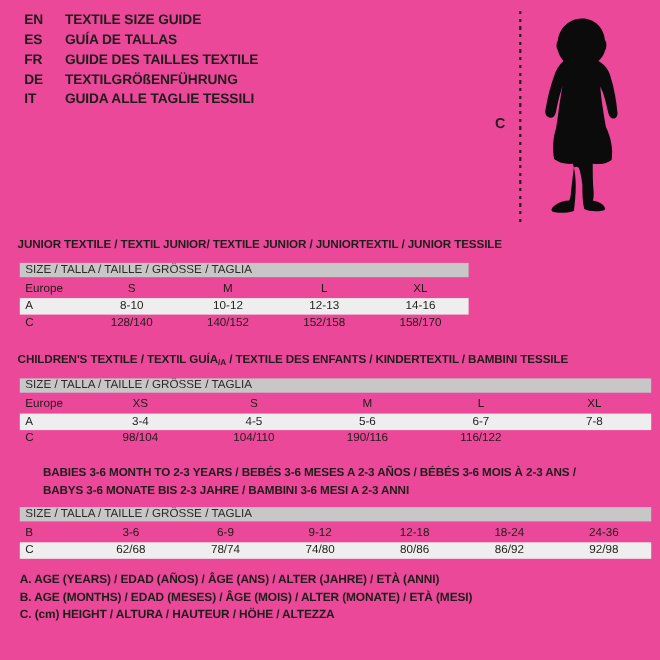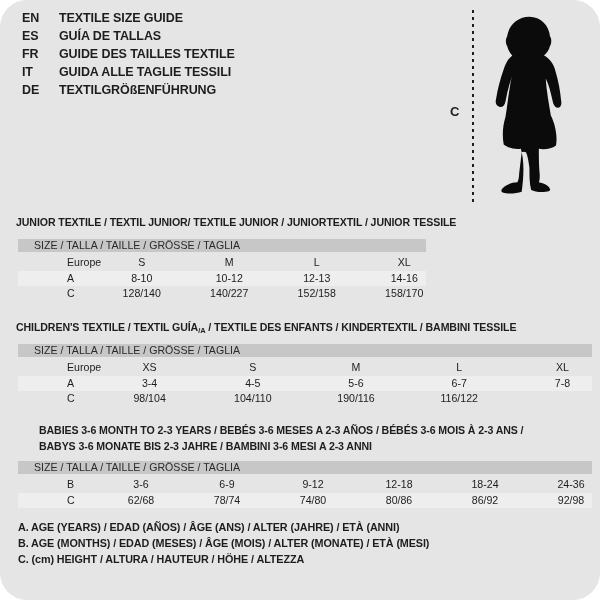--- a/index.html
+++ b/index.html
@@ -1,18 +1,18 @@
 <!DOCTYPE html>
 <html><head>
 <meta charset="utf-8">
 <style>
   html,body { margin:0; padding:0; background:#ffffff; }
   .page {
-    position:relative; width:600px; height:600px; background:#e5e5e5;
-    font-family:"Liberation Sans", sans-serif; color:#1d1d1b; overflow:hidden;border-radius:27px;
+    position:relative; width:600px; height:600px; background:#ec4899;
+    font-family:"Liberation Sans", sans-serif; color:#1d1d1b; overflow:hidden;
   }
 
   
   .lang-list { position:absolute; left:22px; top:9px; }
   .lang-row  { display:flex; font-weight:700; font-size:12.5px; line-height:18px; letter-spacing:-0.1px; }
   .lang-code { flex:0 0 37px; }
 
   
   .measure-line {
     position:absolute; left:472px; top:10px; width:2px; height:194px;
@@ -28,25 +28,25 @@
   #babies-title   { top:423px; line-height:15.5px;margin-left:23px; }
   .title-sub { font-size:7.5px; vertical-align:-2px; }
 
   
   .size-table { position:absolute; left:18px; }
   #junior-table   { top:239px; width:408px; }
   #children-table { top:344px; width:574px; }
   #babies-table   { top:461px; width:574px; }
   .table-bar {
     height:13px; background:#c7c7c7; color:#2a2a28;
-    font-size:10.6px; line-height:13px; padding-left:16px; margin-bottom:3px;
+    font-size:10.6px; line-height:13px; padding-left:5px; margin-bottom:3px;
   }
   .table-row { display:grid; height:15.5px; line-height:15.5px; font-size:10.6px; }
   .table-row.alt { background:#eeeeee; }
-  .cell { text-align:center; white-space:nowrap;margin-left:44px; }
+  .cell { text-align:center; white-space:nowrap; }
   .cell.label { text-align:left; padding-left:5px; }
 
   
   .footnotes { position:absolute; left:18px; top:519px; }
   .footnote  { font-weight:700; font-size:10.8px; line-height:16px; letter-spacing:-0.1px; white-space:nowrap; }
 </style>
 </head>
 <body>
 
 <div class="page">
@@ -58,26 +58,26 @@
       </div>
       <div class="lang-row">
         <span class="lang-code">ES</span>
         <span>GUÍA DE TALLAS</span>
       </div>
       <div class="lang-row">
         <span class="lang-code">FR</span>
         <span>GUIDE DES TAILLES TEXTILE</span>
       </div>
       <div class="lang-row">
+        <span class="lang-code">DE</span>
+        <span>TEXTILGRÖßENFÜHRUNG</span>
+      </div>
+      <div class="lang-row">
         <span class="lang-code">IT</span>
         <span>GUIDA ALLE TAGLIE TESSILI</span>
-      </div>
-      <div class="lang-row">
-        <span class="lang-code">DE</span>
-        <span>TEXTILGRÖßENFÜHRUNG</span>
       </div>
     </div>
 
   <div class="measure-line"></div>
   <div class="measure-label">C</div>
   <svg class="baby-figure" viewBox="0 0 105 212" xmlns="http://www.w3.org/2000/svg" aria-hidden="true">
     <path fill="#0b0b0b" d="
       M53,2
       C66,2 76,12 77,25
       C79,27 79,33 77,36
@@ -133,21 +133,21 @@
       <div class="table-row alt" style="grid-template-columns: 58px repeat(4, 1fr);">
         <span class="cell label">A</span>
         <span class="cell">8-10</span>
         <span class="cell">10-12</span>
         <span class="cell">12-13</span>
         <span class="cell">14-16</span>
       </div>
       <div class="table-row" style="grid-template-columns: 58px repeat(4, 1fr);">
         <span class="cell label">C</span>
         <span class="cell">128/140</span>
-        <span class="cell">140/227</span>
+        <span class="cell">140/152</span>
         <span class="cell">152/158</span>
         <span class="cell">158/170</span>
       </div>
     </div>
 
   <div class="section-title" id="children-title">
     <span>CHILDREN'S TEXTILE / TEXTIL GUÍA</span><span class="title-sub">/A</span><span> / TEXTILE DES ENFANTS / KINDERTEXTIL / BAMBINI TESSILE</span>
   </div>
   <div class="size-table" id="children-table">
       <div class="table-bar">SIZE / TALLA / TAILLE / GRÖSSE / TAGLIA</div>

